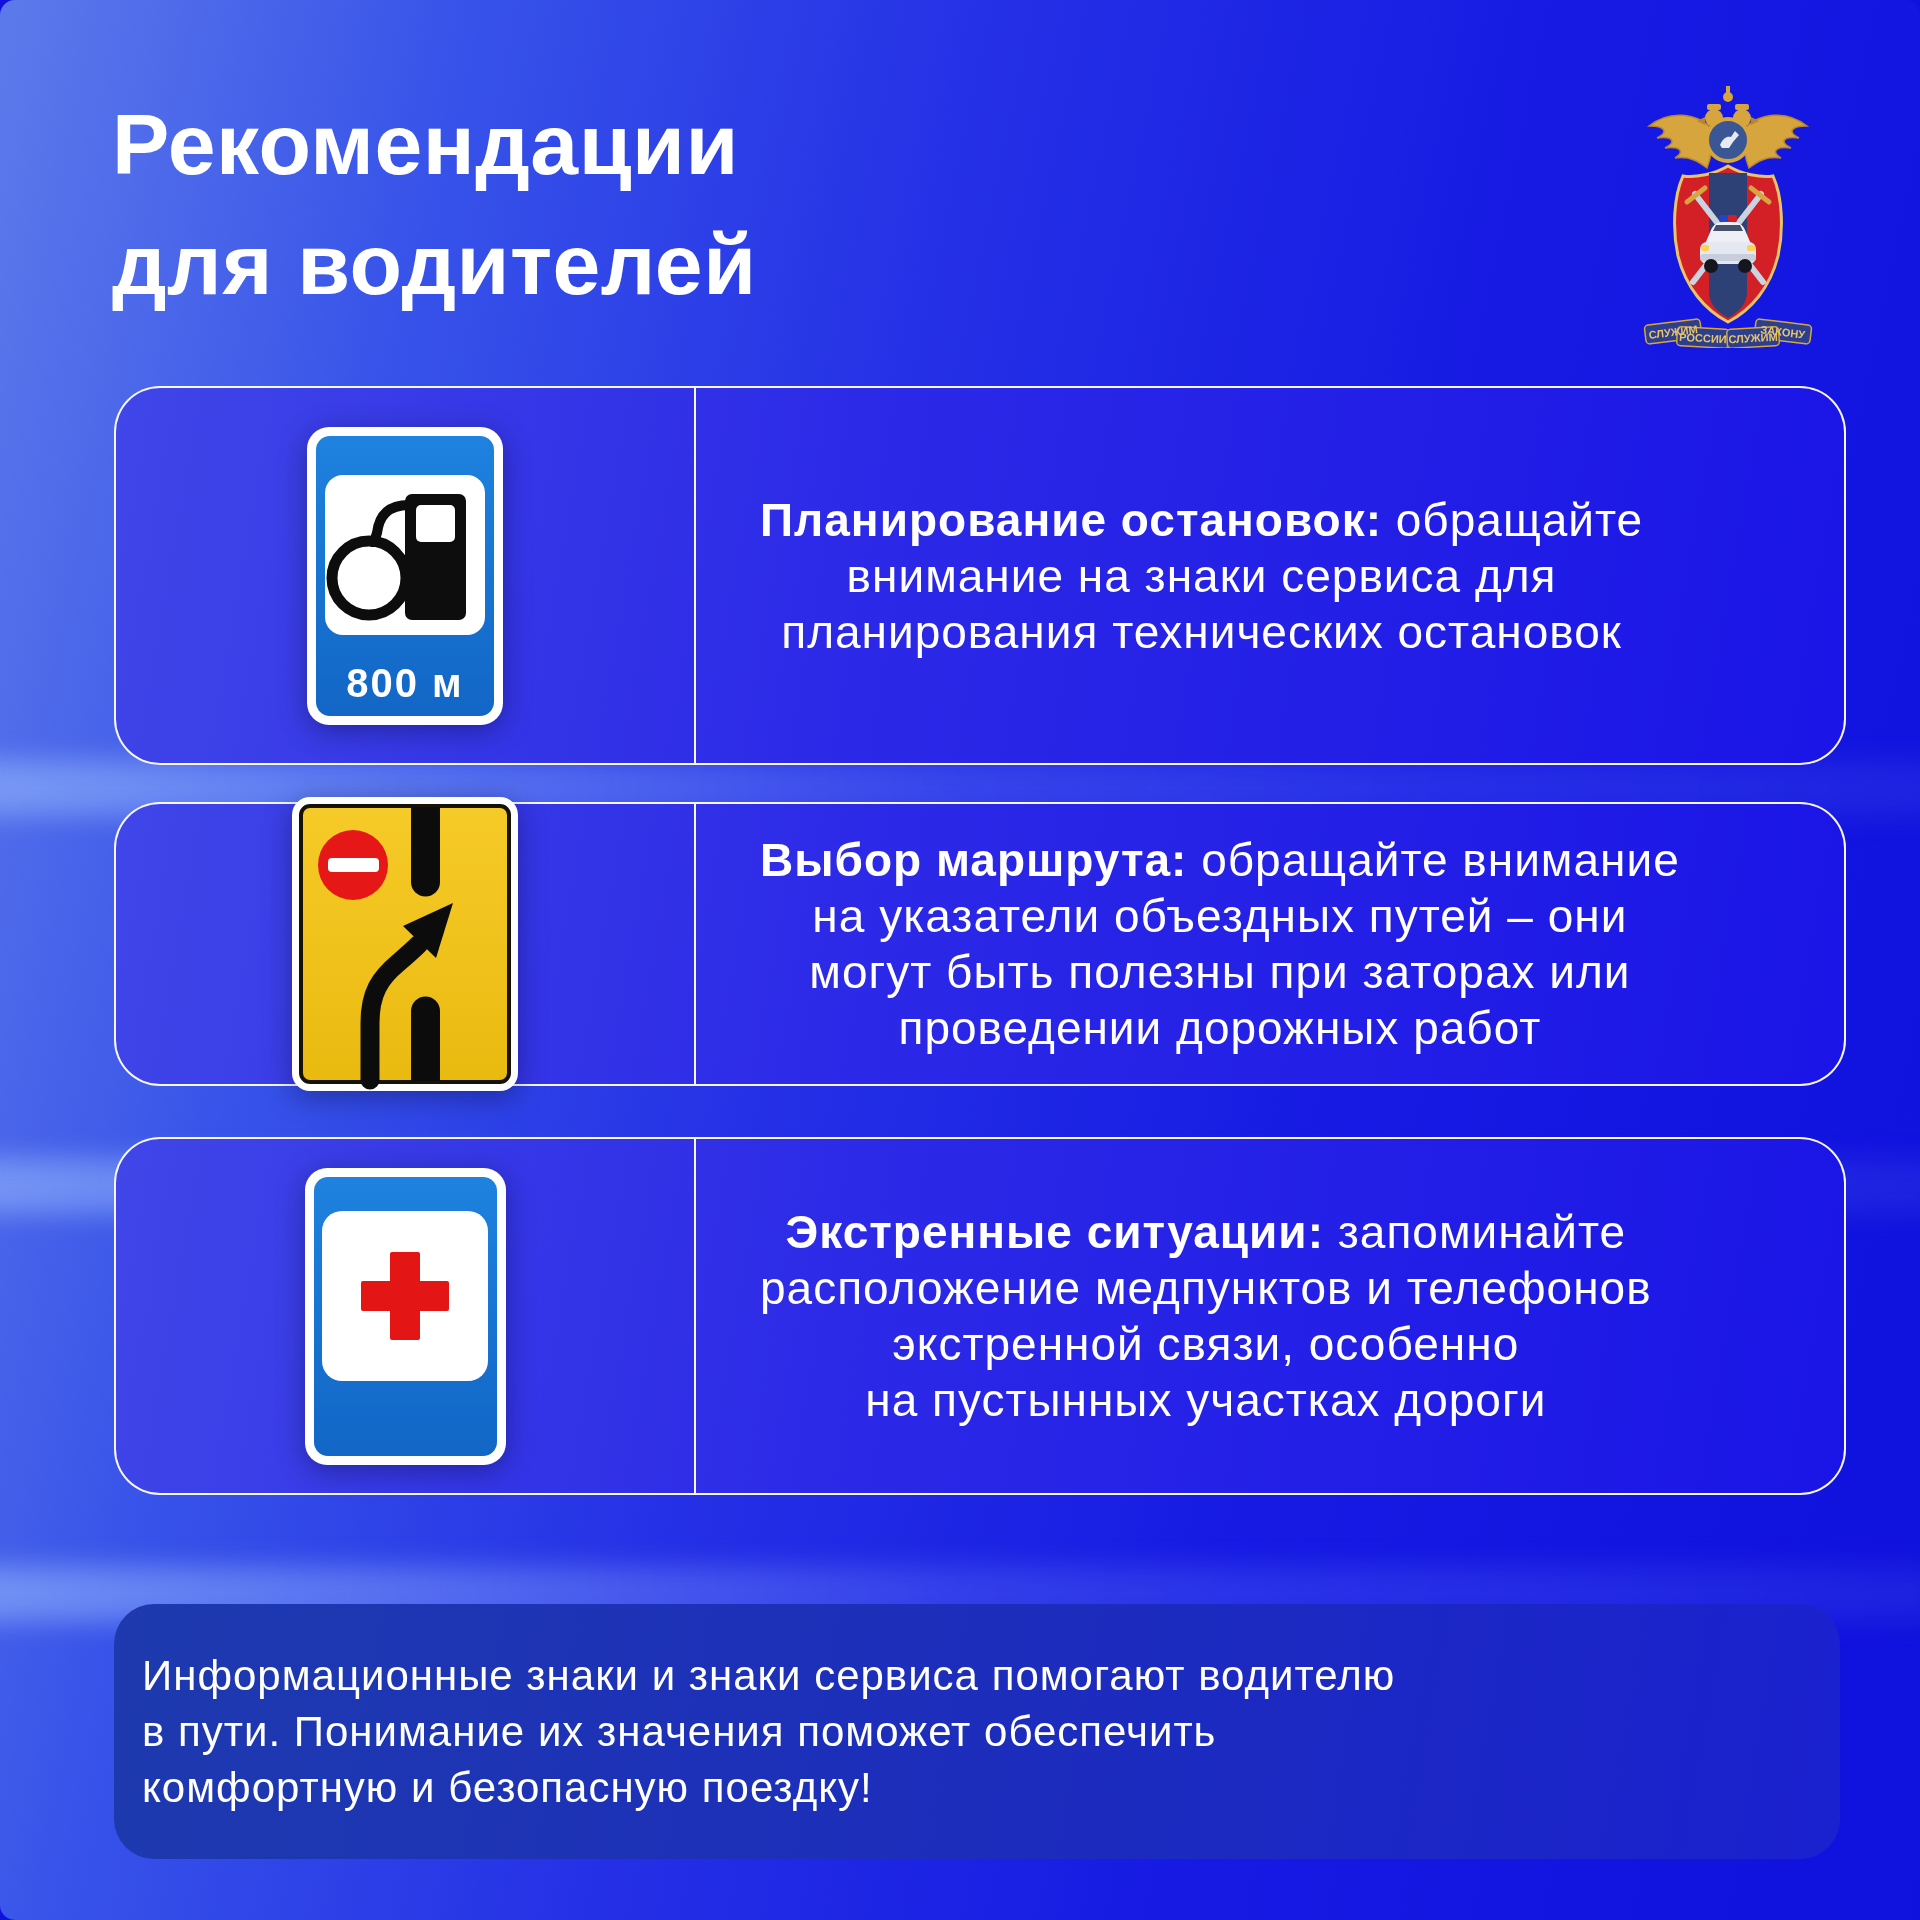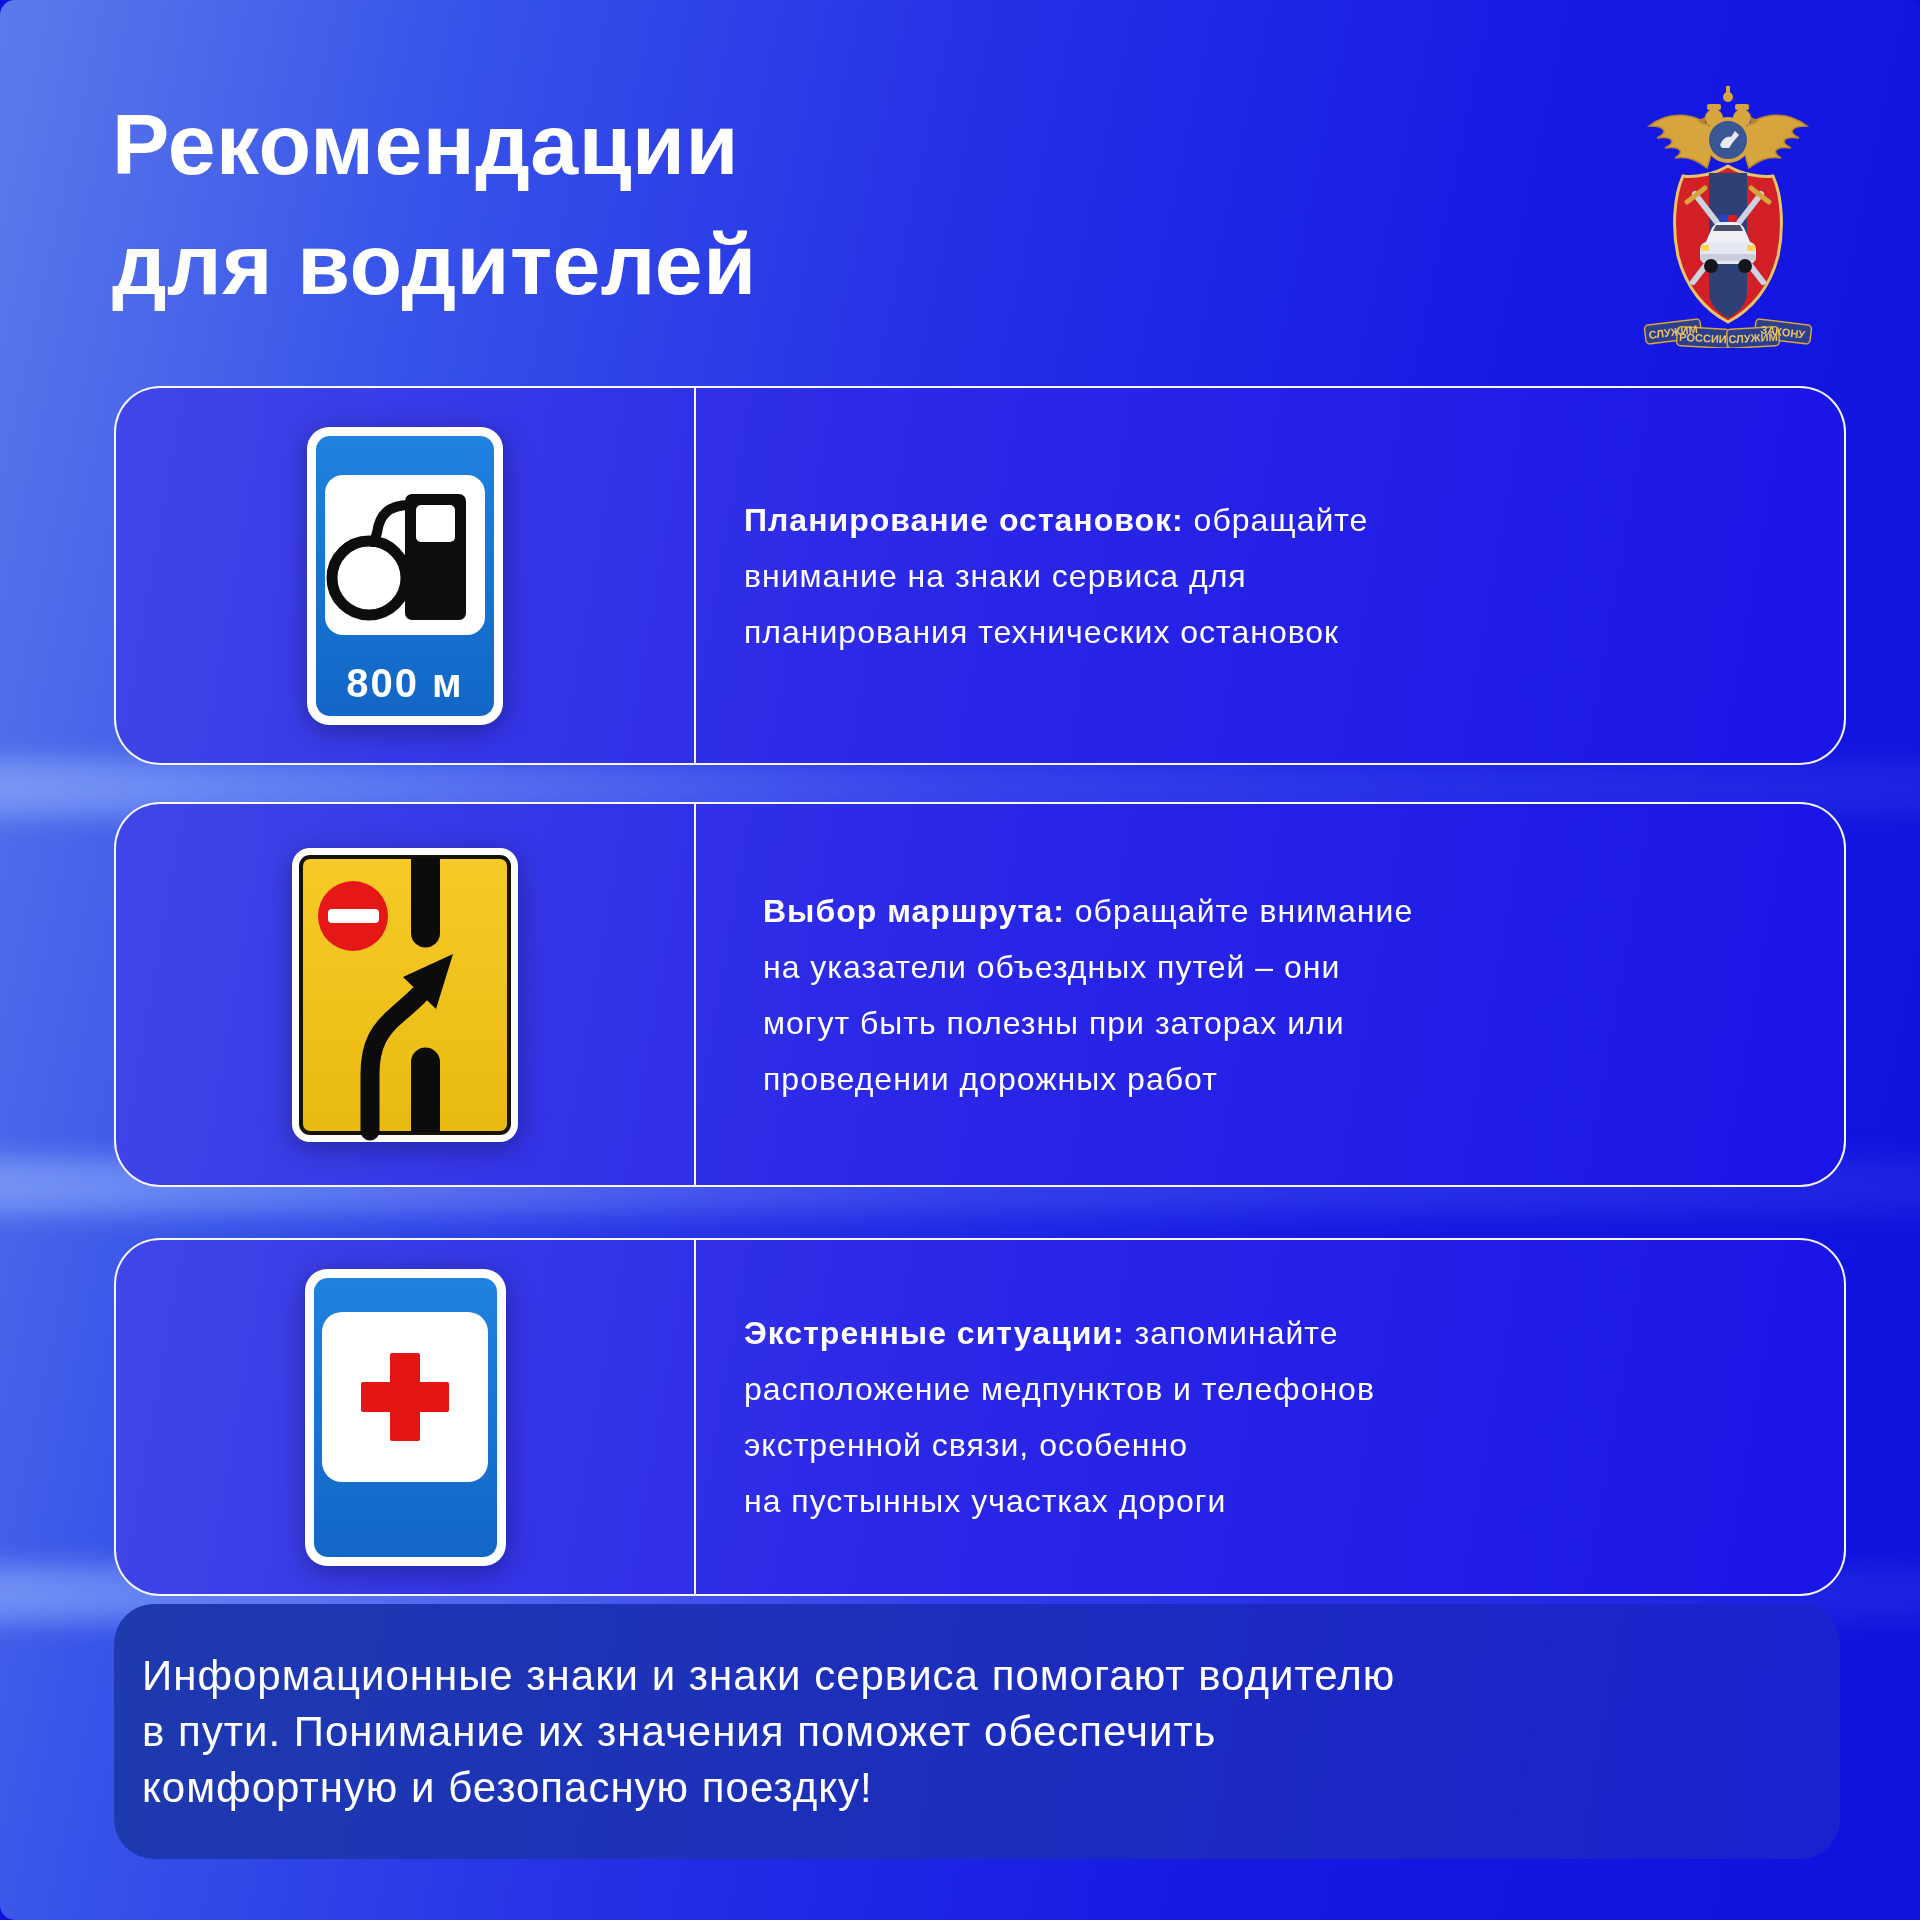--- a/index.html
+++ b/index.html
@@ -22,30 +22,30 @@
   }
   .logo { position:absolute; left:1643px; top:86px; width:170px; height:262px; }
 
   .cards { position:absolute; left:114px; top:386px; width:1732px; }
   .card {
     box-sizing:border-box; display:flex;
     border:2px solid rgba(255,255,255,0.96); border-radius:46px;
     background: linear-gradient(100deg, #4046e8 0%, #2b28e7 45%, #1a15e6 100%);
   }
   .card1 { height:379px; margin-bottom:37px; }
-  .card2 { height:385px; margin-bottom:51px;gap:19px; }
+  .card2 { height:284px; margin-bottom:51px; }
   .card3 { height:358px; }
   .card-left {
     flex:0 0 578px; display:flex; align-items:center; justify-content:center;
     border-right:2px solid rgba(255,255,255,0.96);
   }
   .card-right { flex:1; display:flex; align-items:center; padding:0 36px 0 48px; }
   .card-text {
-    margin:0; font-size:32px; line-height:56px; letter-spacing:1px;
-    white-space:pre-line; font-weight:400;
+    margin:16px; font-size:46px; line-height:56px; letter-spacing:1px;
+    white-space:pre-line; font-weight:400;text-align:center;
   }
   .card-text b { font-weight:700; }
   .sign { filter: drop-shadow(0 6px 14px rgba(0,0,30,0.35)); }
 
   .footer {
     position:absolute; left:114px; top:1604px; width:1726px; height:255px;
     box-sizing:border-box; border-radius:40px;
     background: linear-gradient(100deg, #1e3aae 0%, #1c2cbd 55%, #1a21cf 100%);
     display:flex; align-items:center; padding:0 60px 0 28px;
   }

